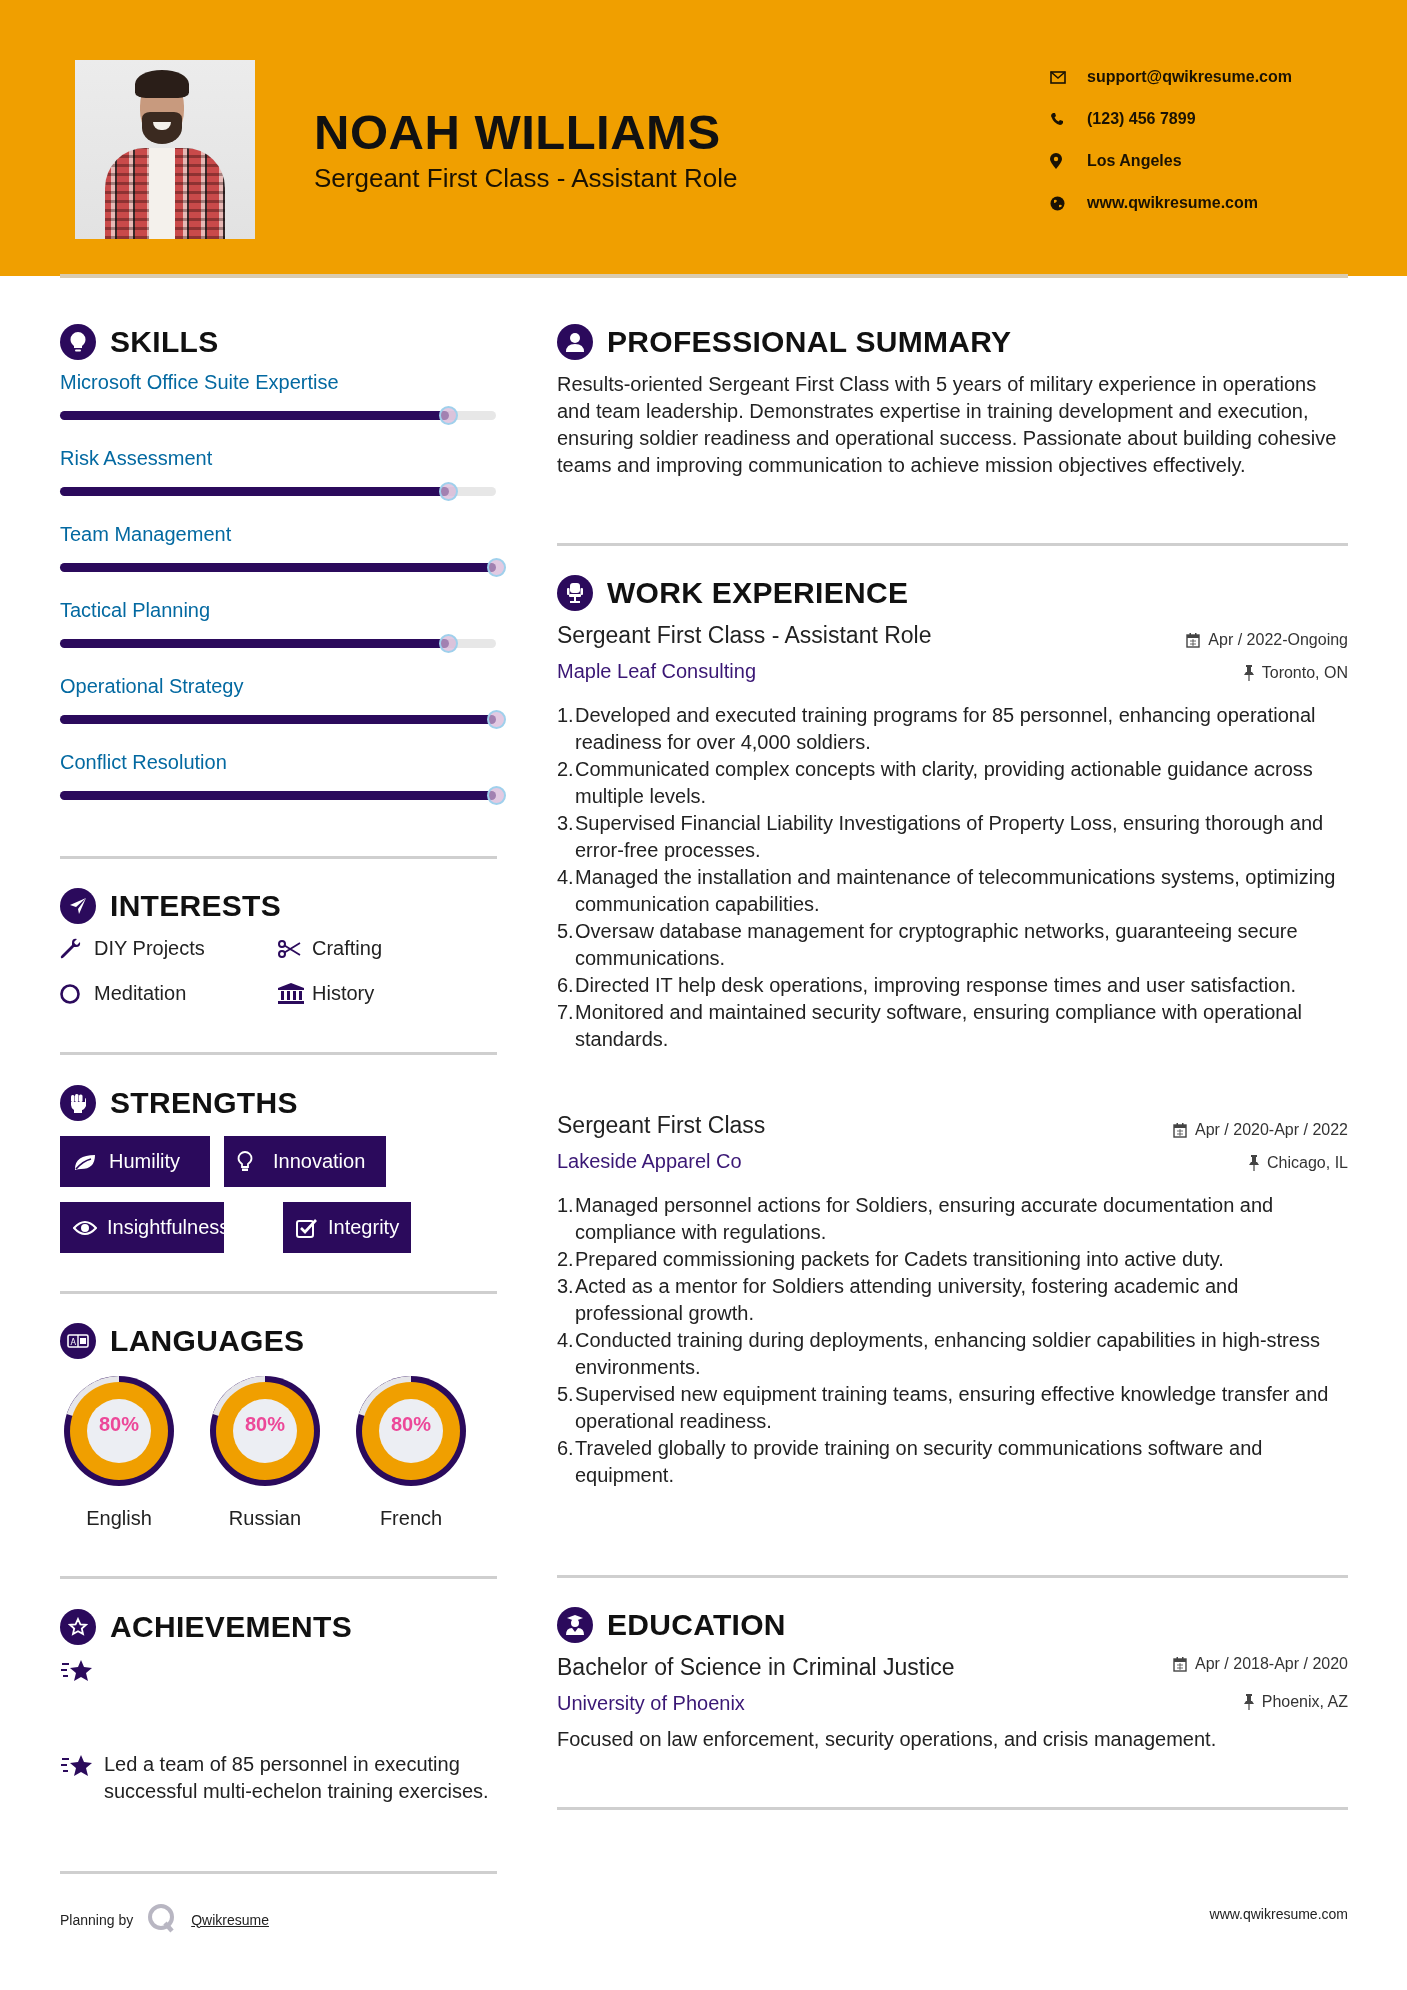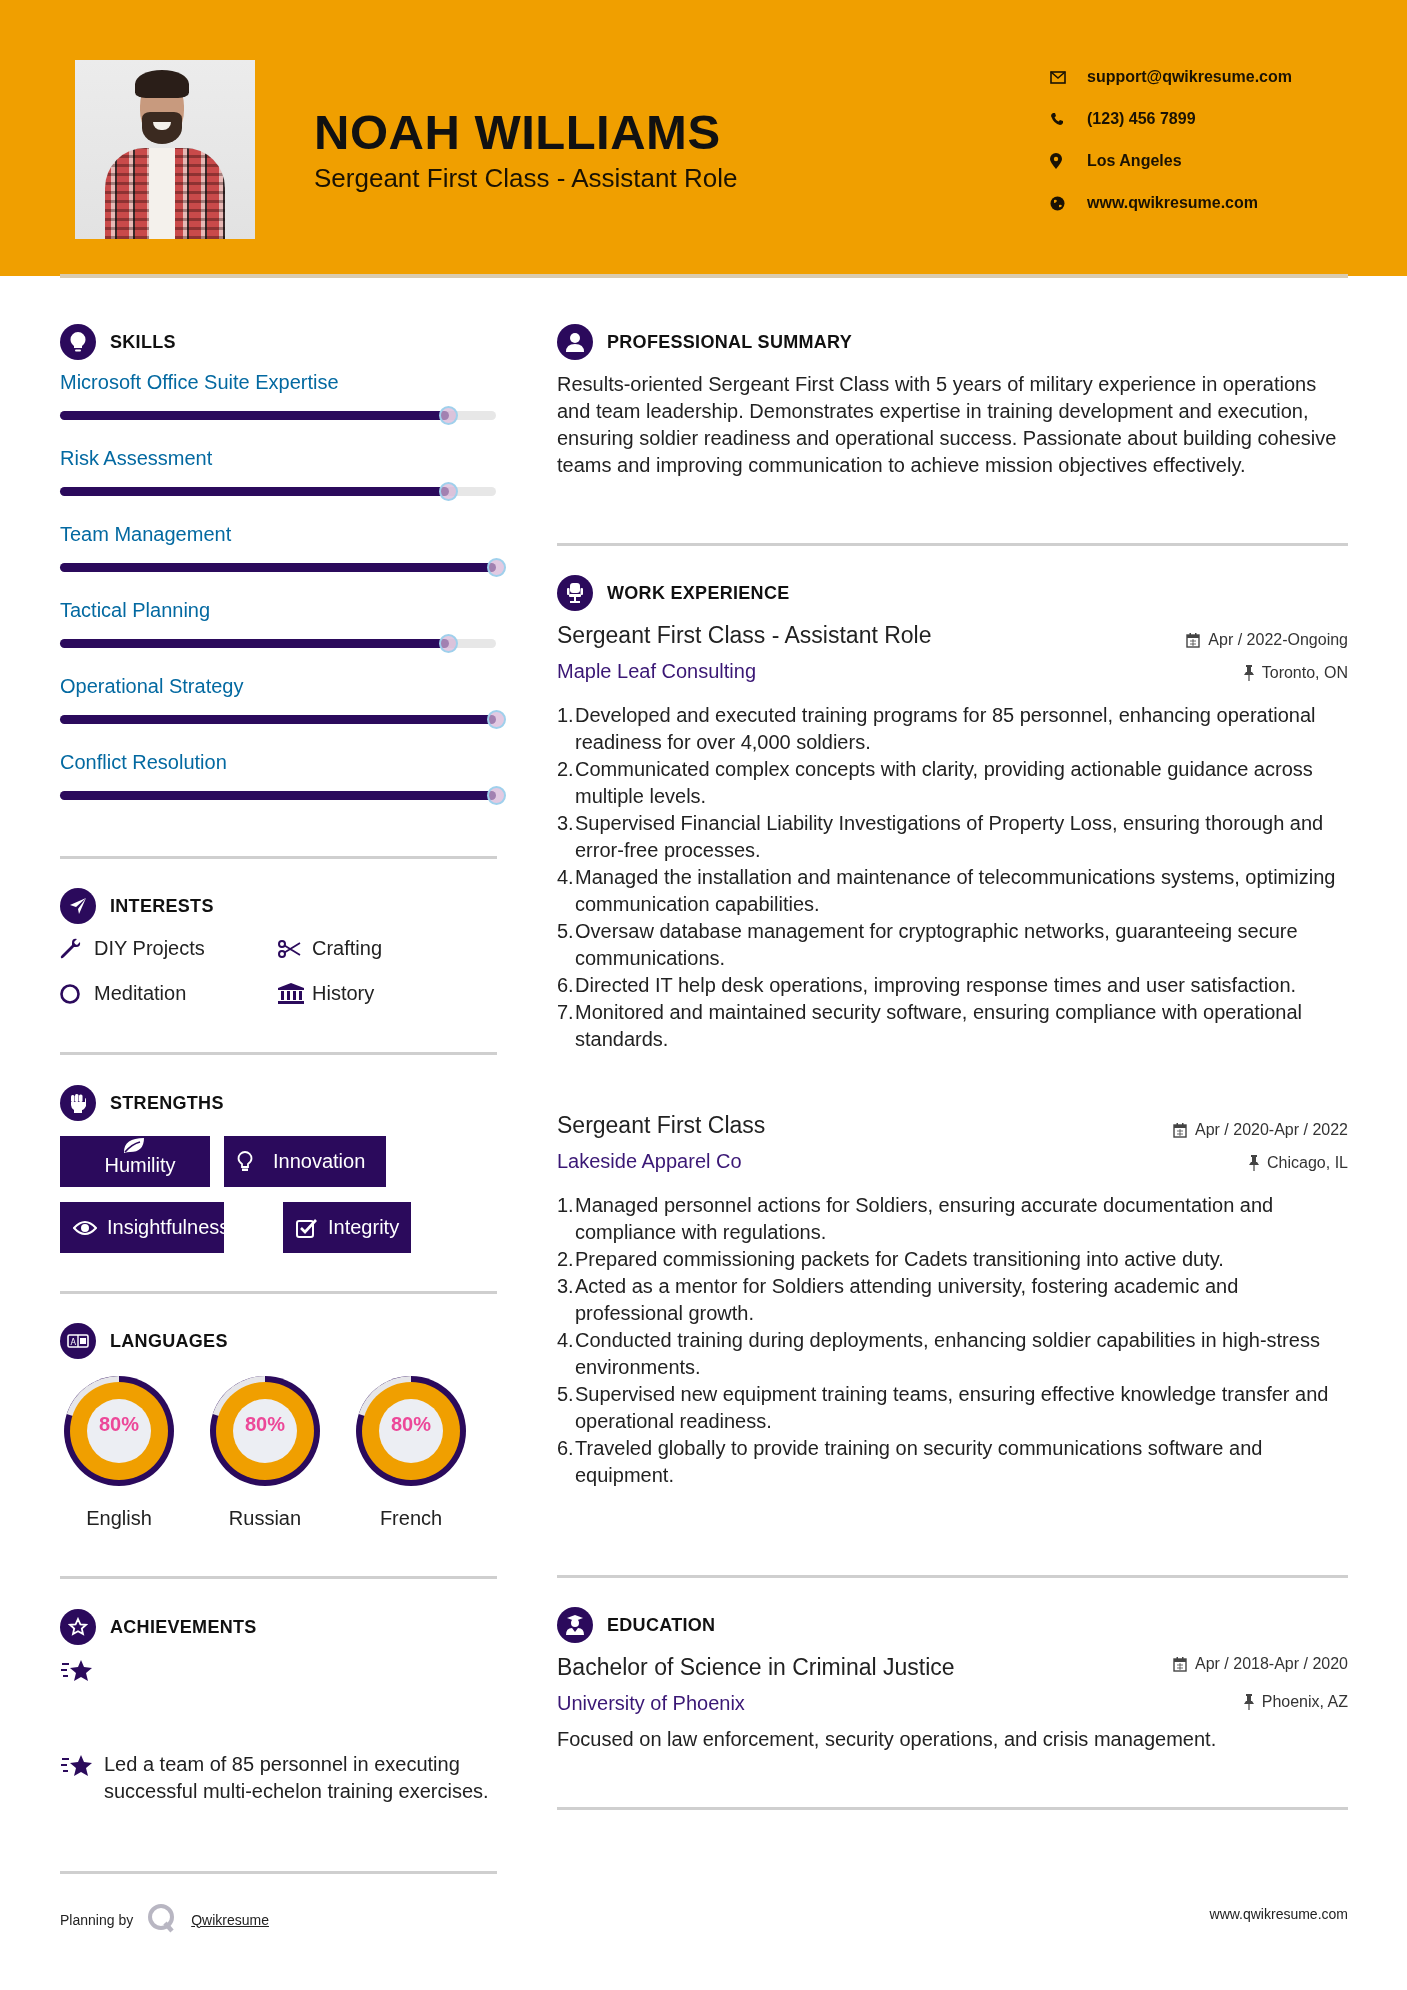--- a/index.html
+++ b/index.html
@@ -23,21 +23,21 @@
   .title { position: absolute; left: 314px; top: 163px; font-size: 26px; color: #1a1203; }
 
   .contact { position: absolute; left: 1050px; top: 56px; }
   .contact-row { display: flex; align-items: center; height: 42px; font-weight: bold; }
   .contact-row .ic { width: 24px; height: 20px; display: flex; align-items: center; justify-content: flex-start; }
   .contact-row .txt { margin-left: 13px; font-size: 16px; color: #1a1203; }
 
   
   .sec-head { position: absolute; display: flex; align-items: center; }
   .sec-ic { width: 36px; height: 36px; border-radius: 50%; background: #2b0a5c; display: flex; align-items: center; justify-content: center; }
-  .sec-title { margin-left: 14px; font-size: 18px; font-weight: 700; color: #111; letter-spacing: 0.3px; }
+  .sec-title { margin-left: 14px; font-size: 30px; font-weight: 700; color: #111; letter-spacing: 0.3px; }
   .divider { position: absolute; height: 3px; background: #cfcfcf; }
 
   
   .skill { position: absolute; left: 60px; width: 440px; }
   .skill .lbl { font-size: 20px; color: #0369a1; }
   .skill .track { position: absolute; left: 0; top: 40px; width: 436px; height: 9px; background: #e7e7e7; border-radius: 5px; }
   .skill .fill { position: absolute; left: 0; top: 0; height: 9px; background: #2b0a5c; border-radius: 5px; }
   .skill .knob { position: absolute; top: -5px; width: 19px; height: 19px; border-radius: 50%; border: 2px solid #9fd0ec; background: rgba(214,180,214,.7); }
 
   
@@ -246,21 +246,21 @@
     <svg width="18" height="22" viewBox="0 0 18 22">
         <rect x="2" y="3" width="3.5" height="7" rx="1.5" fill="#fff"></rect>
         <rect x="6" y="2" width="3.5" height="8" rx="1.5" fill="#fff"></rect>
         <rect x="10" y="2.5" width="3.5" height="7.5" rx="1.5" fill="#fff"></rect>
         <path d="M2 10 L16 10 L16 6 Q17 6 17 8 L17 14 Q15 18 13 18 L13 21 L5 21 L5 18 Q2 16 2 13Z" fill="#fff"></path>
       </svg>
   </span>
   <span class="sec-title">STRENGTHS</span>
 </div>
 
-<div class="tag" style="left:60px;top:1136px;width:150px;flex-direction:column;">
+<div class="tag" style="left:60px;top:1136px;width:150px;">
   <span class="ic">
     <svg width="24" height="18" viewBox="0 0 24 18">
         <path d="M2 16 Q2 2 22 2 Q22 16 8 16 Q5 16 2 17Z" fill="#fff"></path>
         <path d="M3 16 Q10 8 18 6" stroke="#2b0a5c" stroke-width="1.6" fill="none"></path>
       </svg>
   </span>
   <span class="txt">Humility</span>
 </div>
 <div class="tag" style="left:224px;top:1136px;width:162px;">
   <span class="ic">

